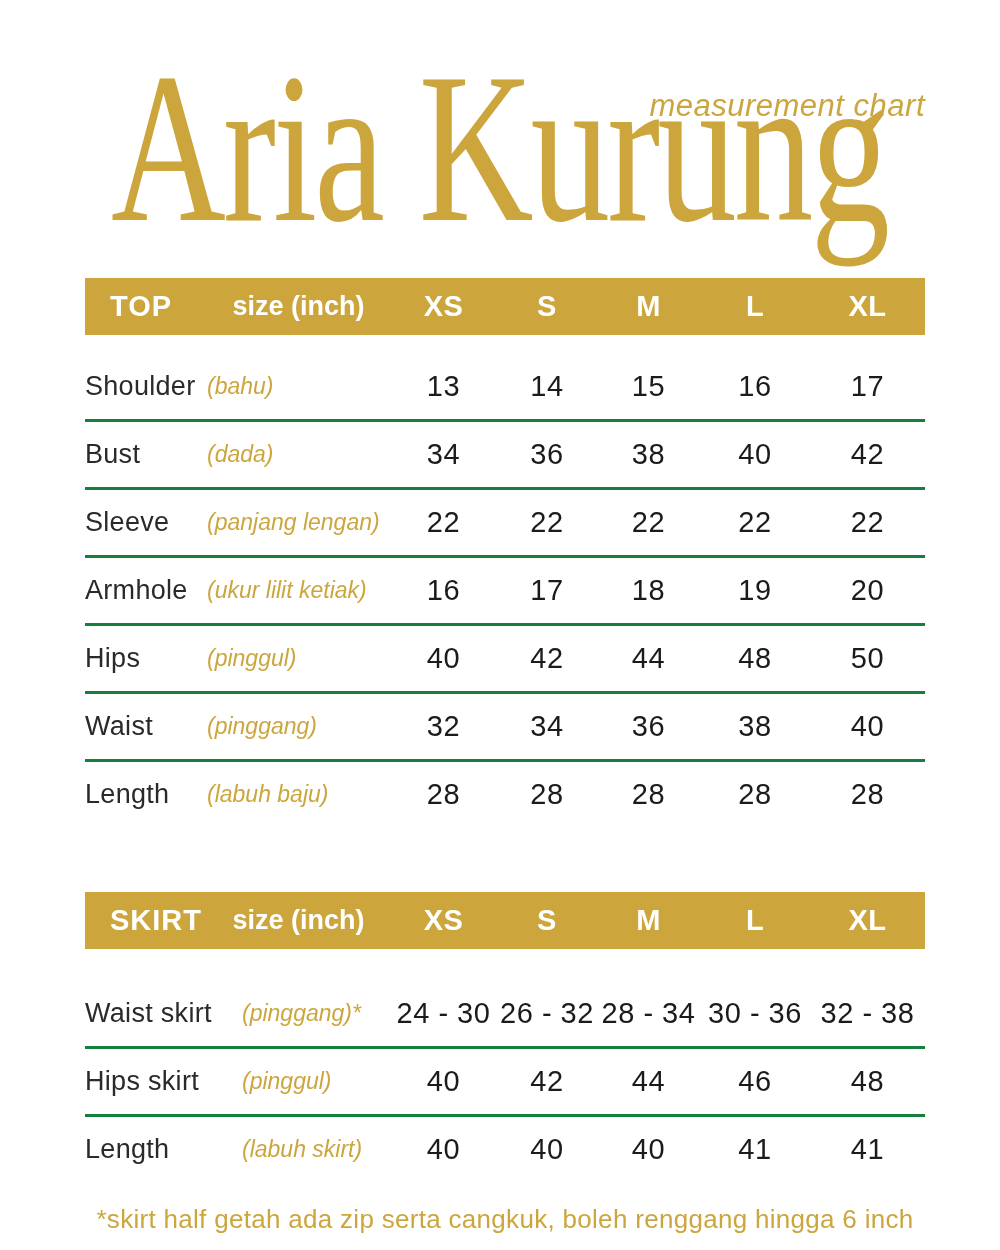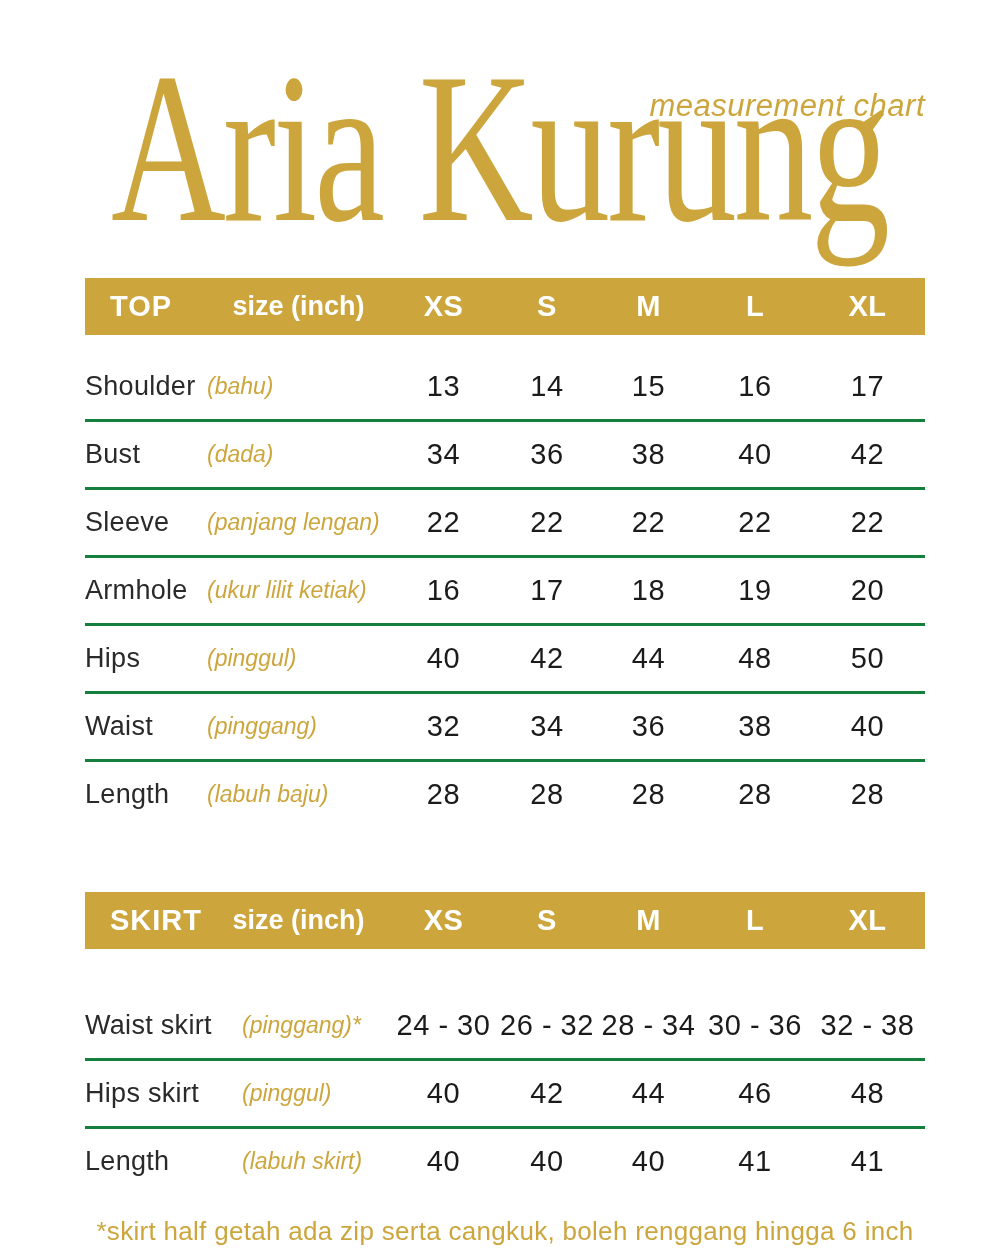--- a/index.html
+++ b/index.html
@@ -47,21 +47,21 @@
   .header-bar .size-label {
     text-align: center; font-weight: 700; font-size: 27px;
   }
   .header-bar .size-col {
     text-align: center; font-weight: 700; font-size: 29px; letter-spacing: 0.5px;
   }
 
   .trow { height: 65px; align-items: center; border-bottom: 3px solid #15803d; }
   .trow.last { border-bottom: none; }
   .grid-top.trow.first   { padding-top: 19px; }
-  .grid-skirt.trow.first { padding-top: 44px; }
+  .grid-skirt.trow.first { padding-top: 32px; }
 
   .cell.label {
     font-size: 27px; color: #2a2a2a; letter-spacing: 0.3px; white-space: nowrap;
   }
   .cell.malay {
     font-size: 23px; font-style: italic; color: #CCA63D; white-space: nowrap;
   }
   .cell.value {
     text-align: center; font-weight: 400; font-size: 29px; color: #1b1b1b;
     white-space: nowrap; letter-spacing: 0.5px;

